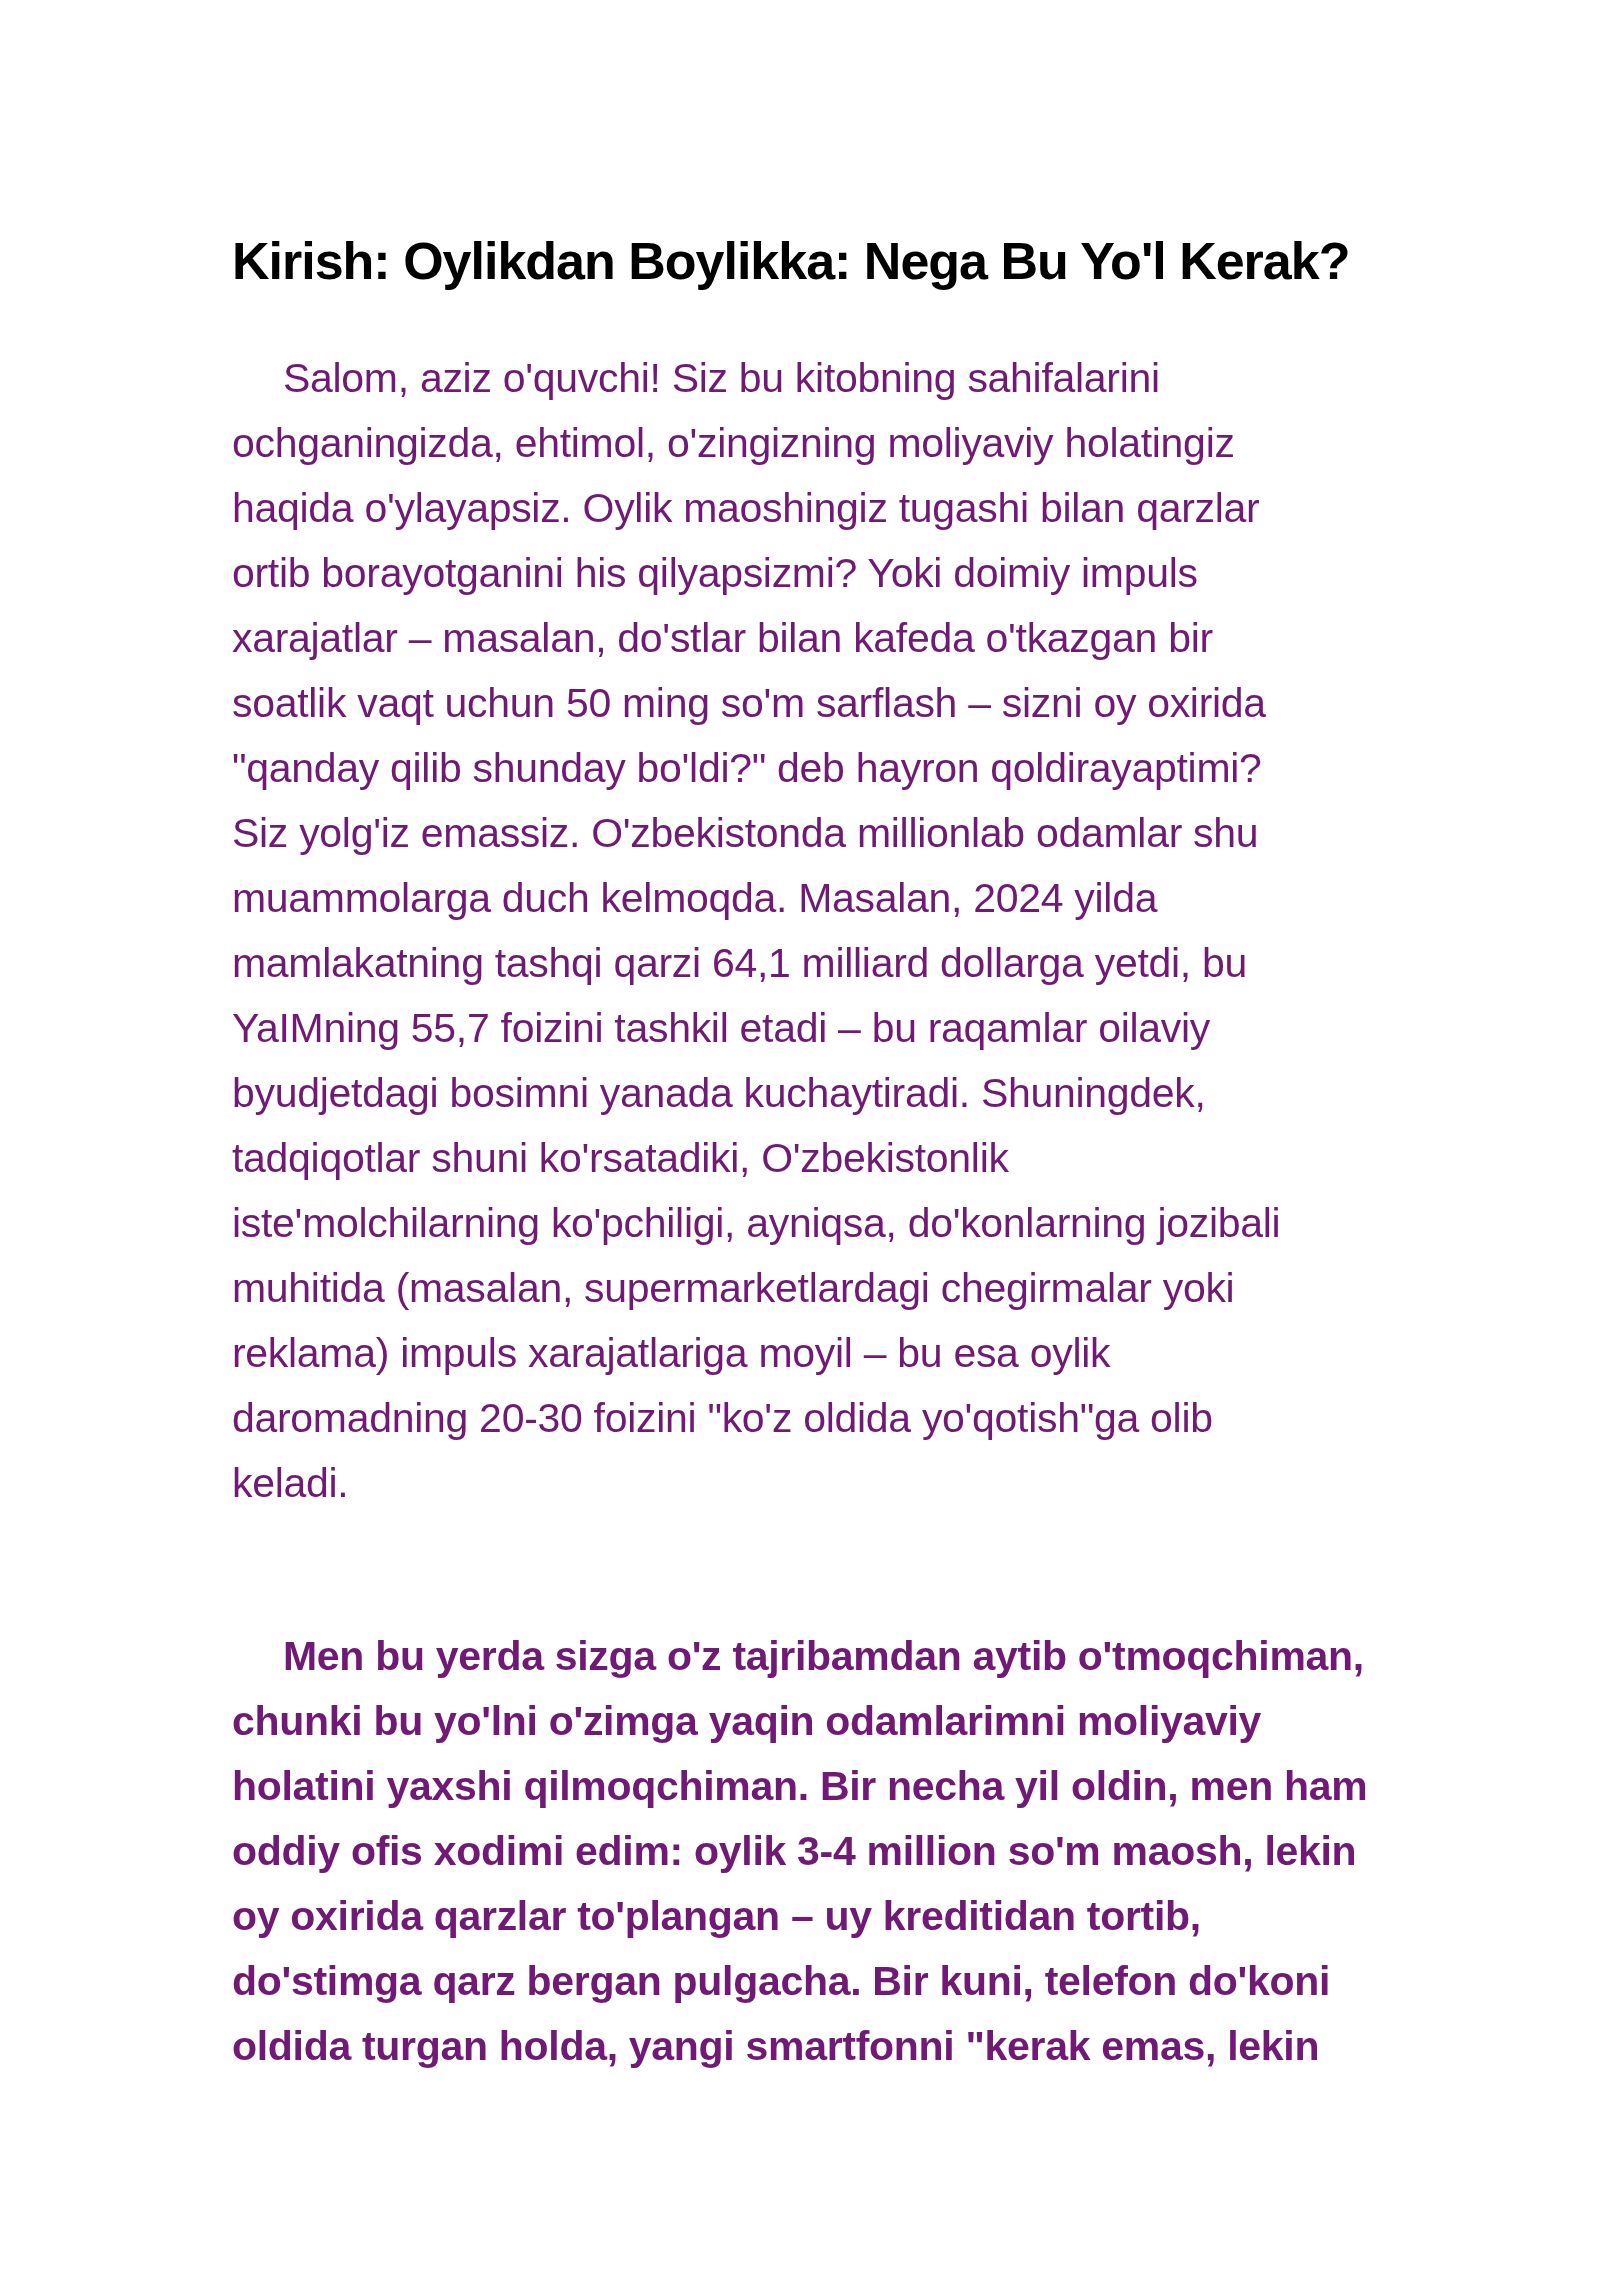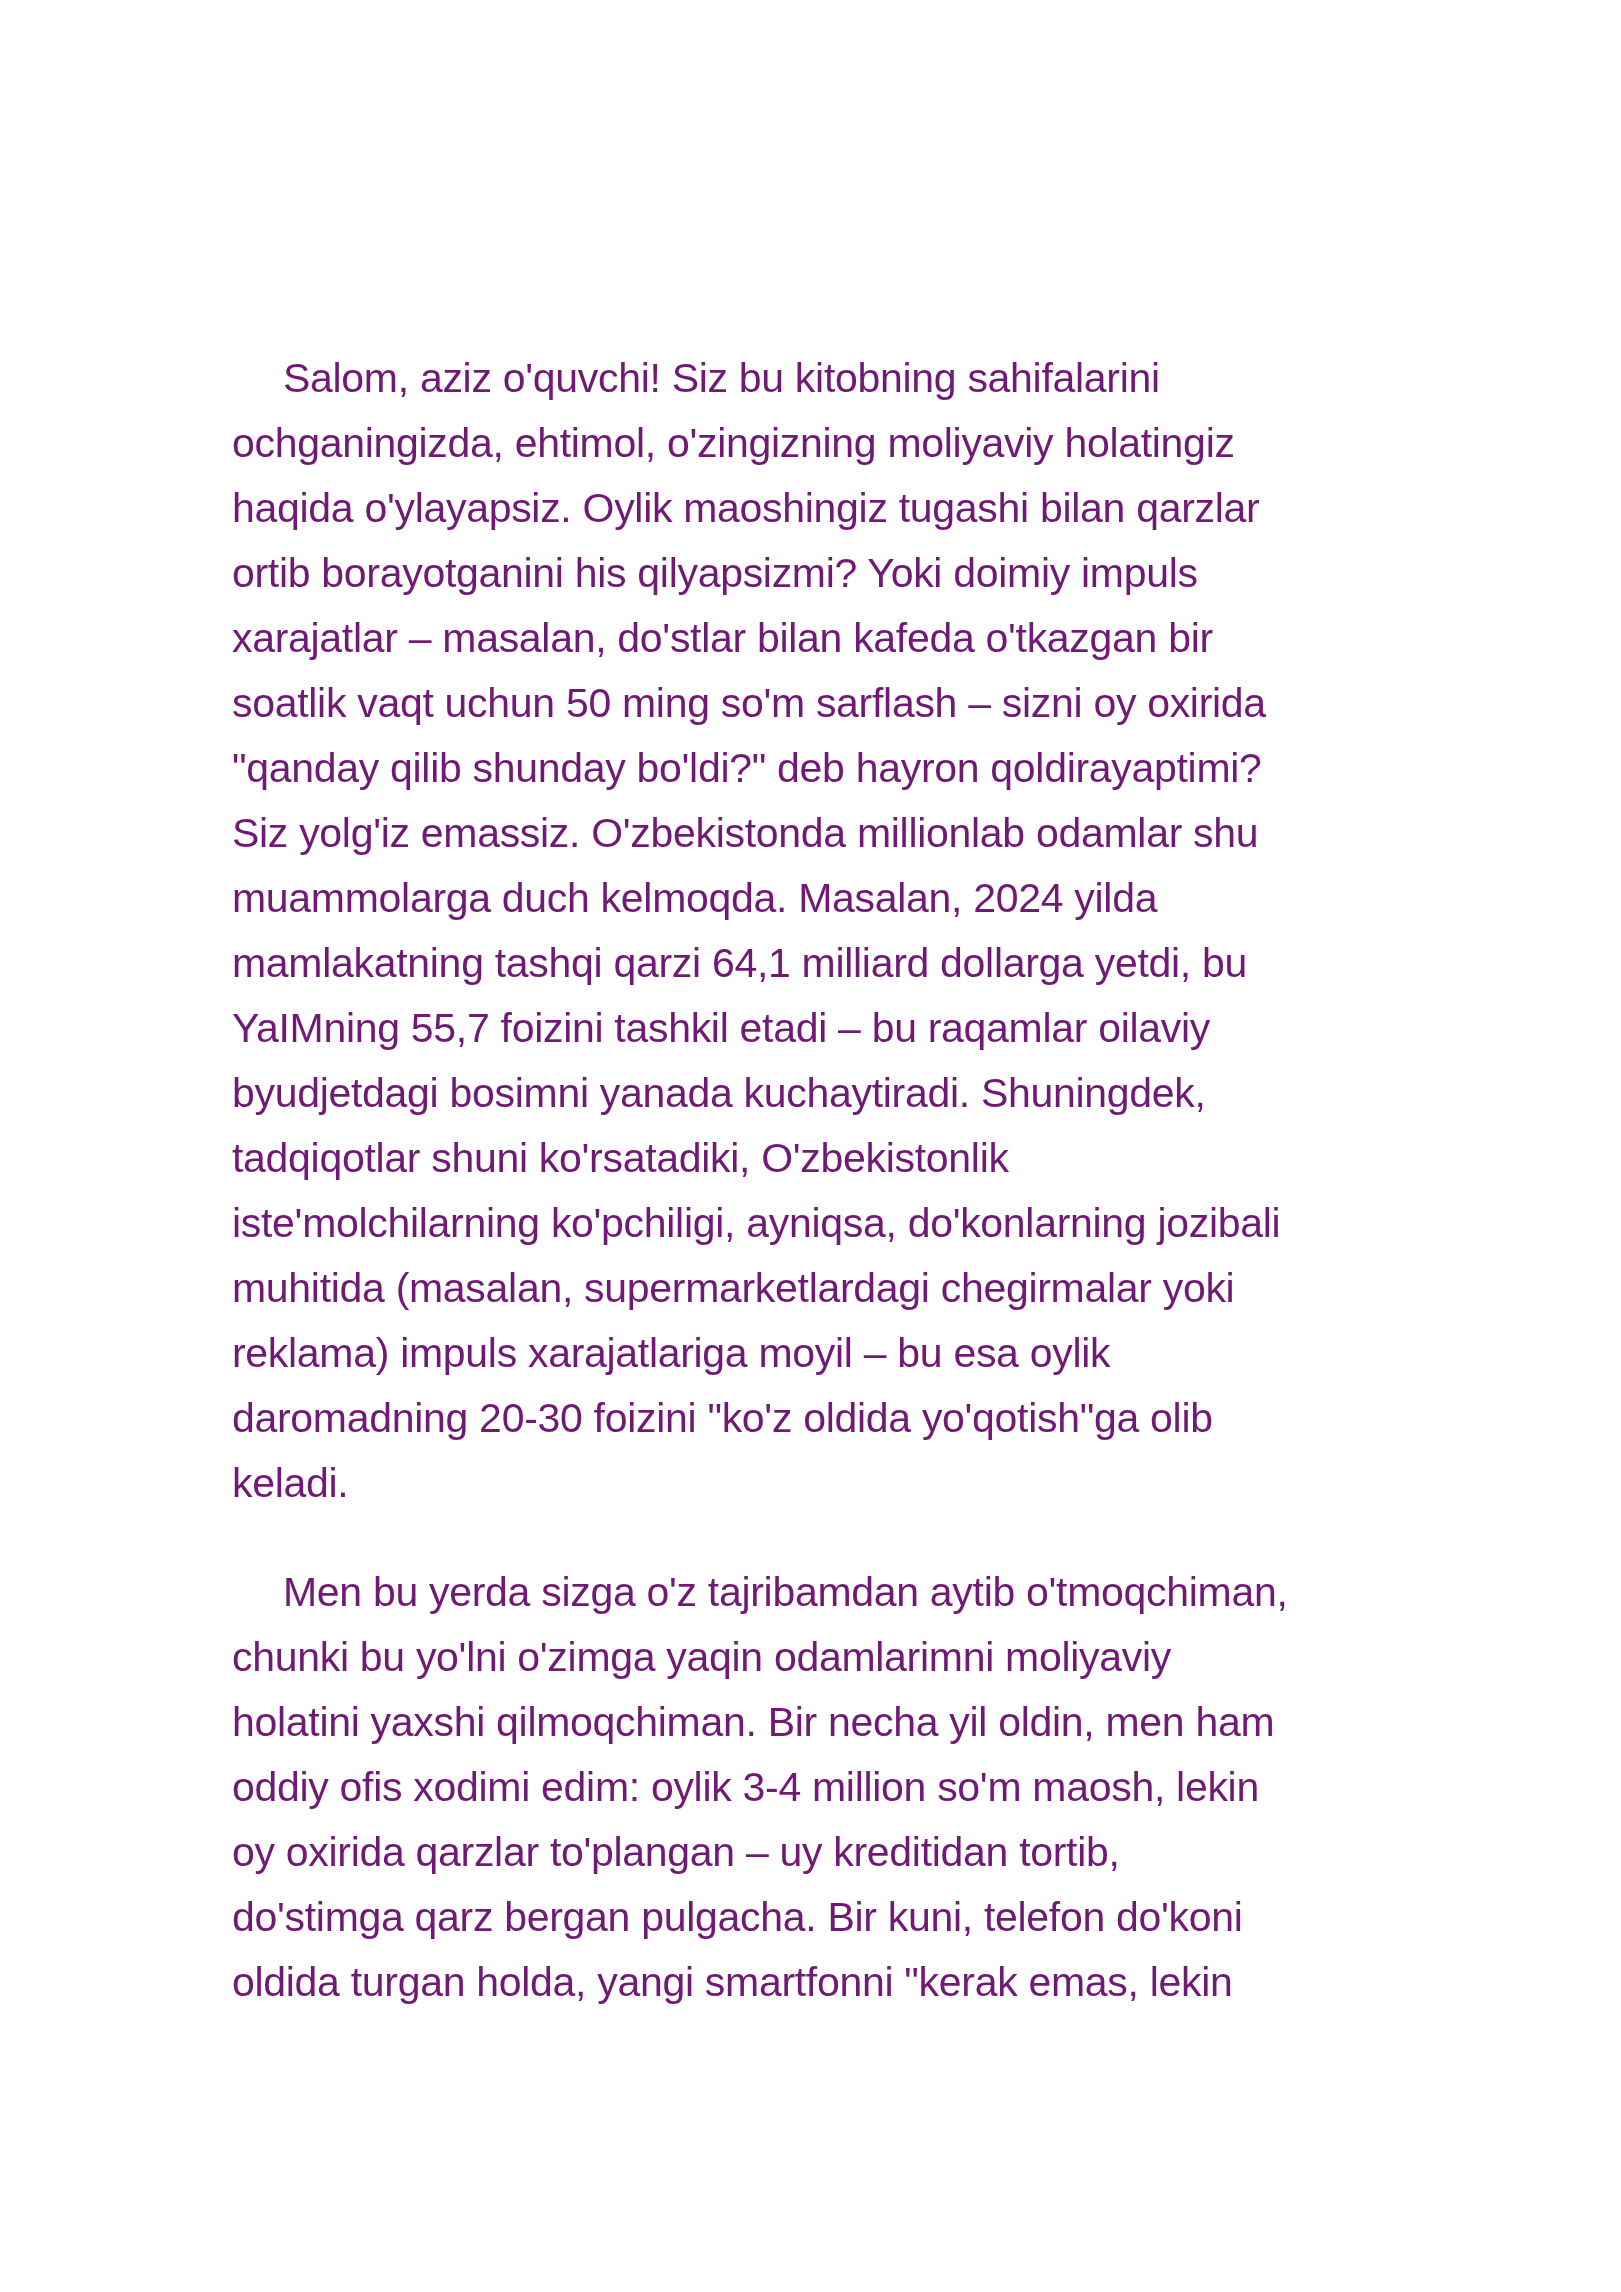--- a/index.html
+++ b/index.html
@@ -32,26 +32,27 @@
     left: 232px;
     width: 1362px;
     font-size: 41px;
     line-height: 65px;
     letter-spacing: -0.3px;
     white-space: pre;
     text-indent: 51px;
     color: #701a75;
   }
   .paragraph-1 { top: 346px; }
-  .paragraph-2 { top: 1560px; }
+  .paragraph-2 { top: 1624px; font-weight: bold; }
 </style>
 </head>
 <body>
 
 <div class="page">
+  <h1 class="doc-title">Kirish: Oylikdan Boylikka: Nega Bu Yo'l Kerak?</h1>
 
   <div class="body-paragraph paragraph-1">Salom, aziz o'quvchi! Siz bu kitobning sahifalarini
 ochganingizda, ehtimol, o'zingizning moliyaviy holatingiz
 haqida o'ylayapsiz. Oylik maoshingiz tugashi bilan qarzlar
 ortib borayotganini his qilyapsizmi? Yoki doimiy impuls
 xarajatlar – masalan, do'stlar bilan kafeda o'tkazgan bir
 soatlik vaqt uchun 50 ming so'm sarflash – sizni oy oxirida
 "qanday qilib shunday bo'ldi?" deb hayron qoldirayaptimi?
 Siz yolg'iz emassiz. O'zbekistonda millionlab odamlar shu
 muammolarga duch kelmoqda. Masalan, 2024 yilda

